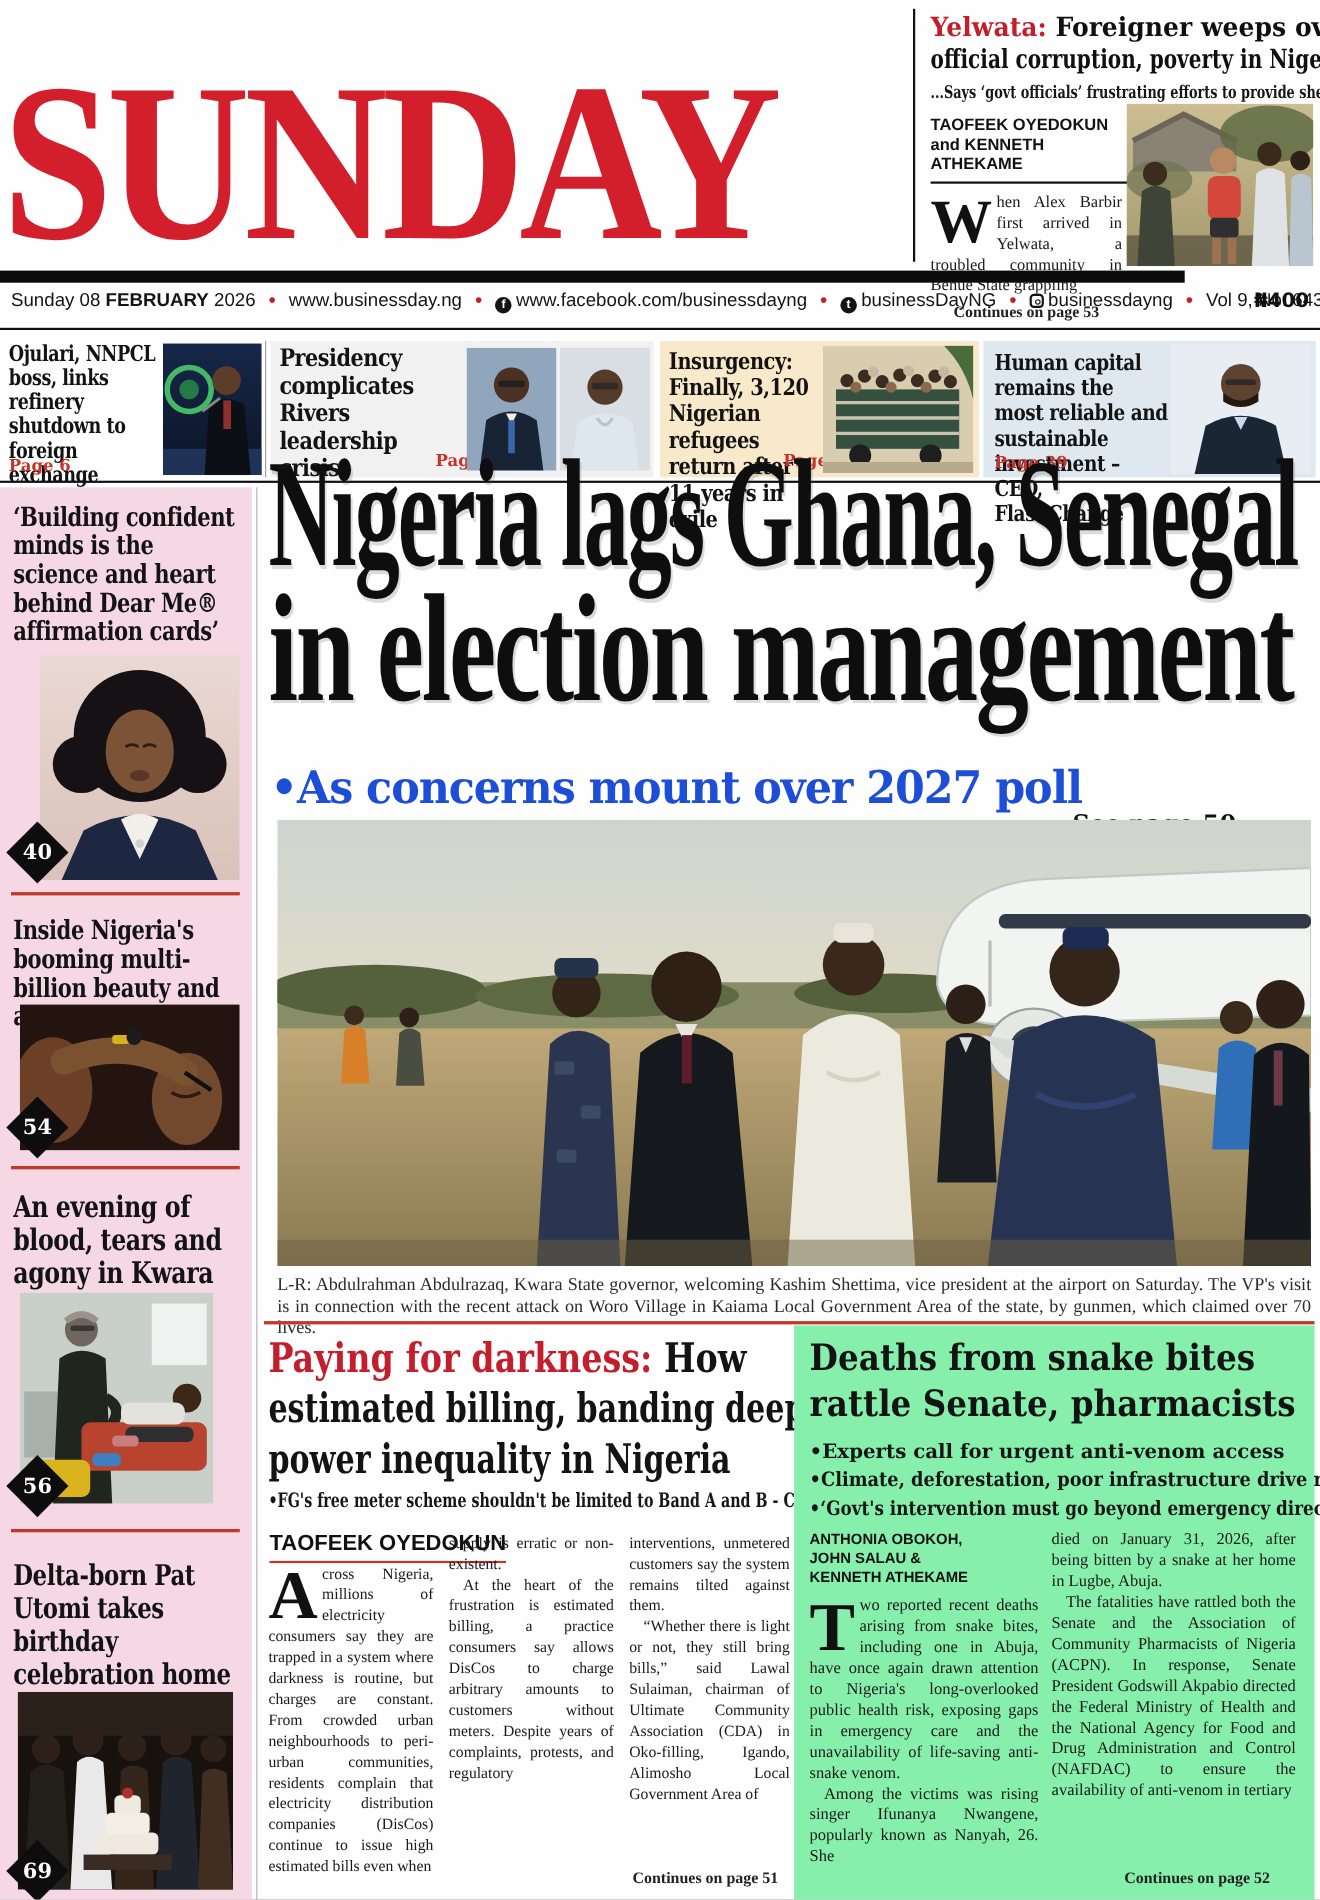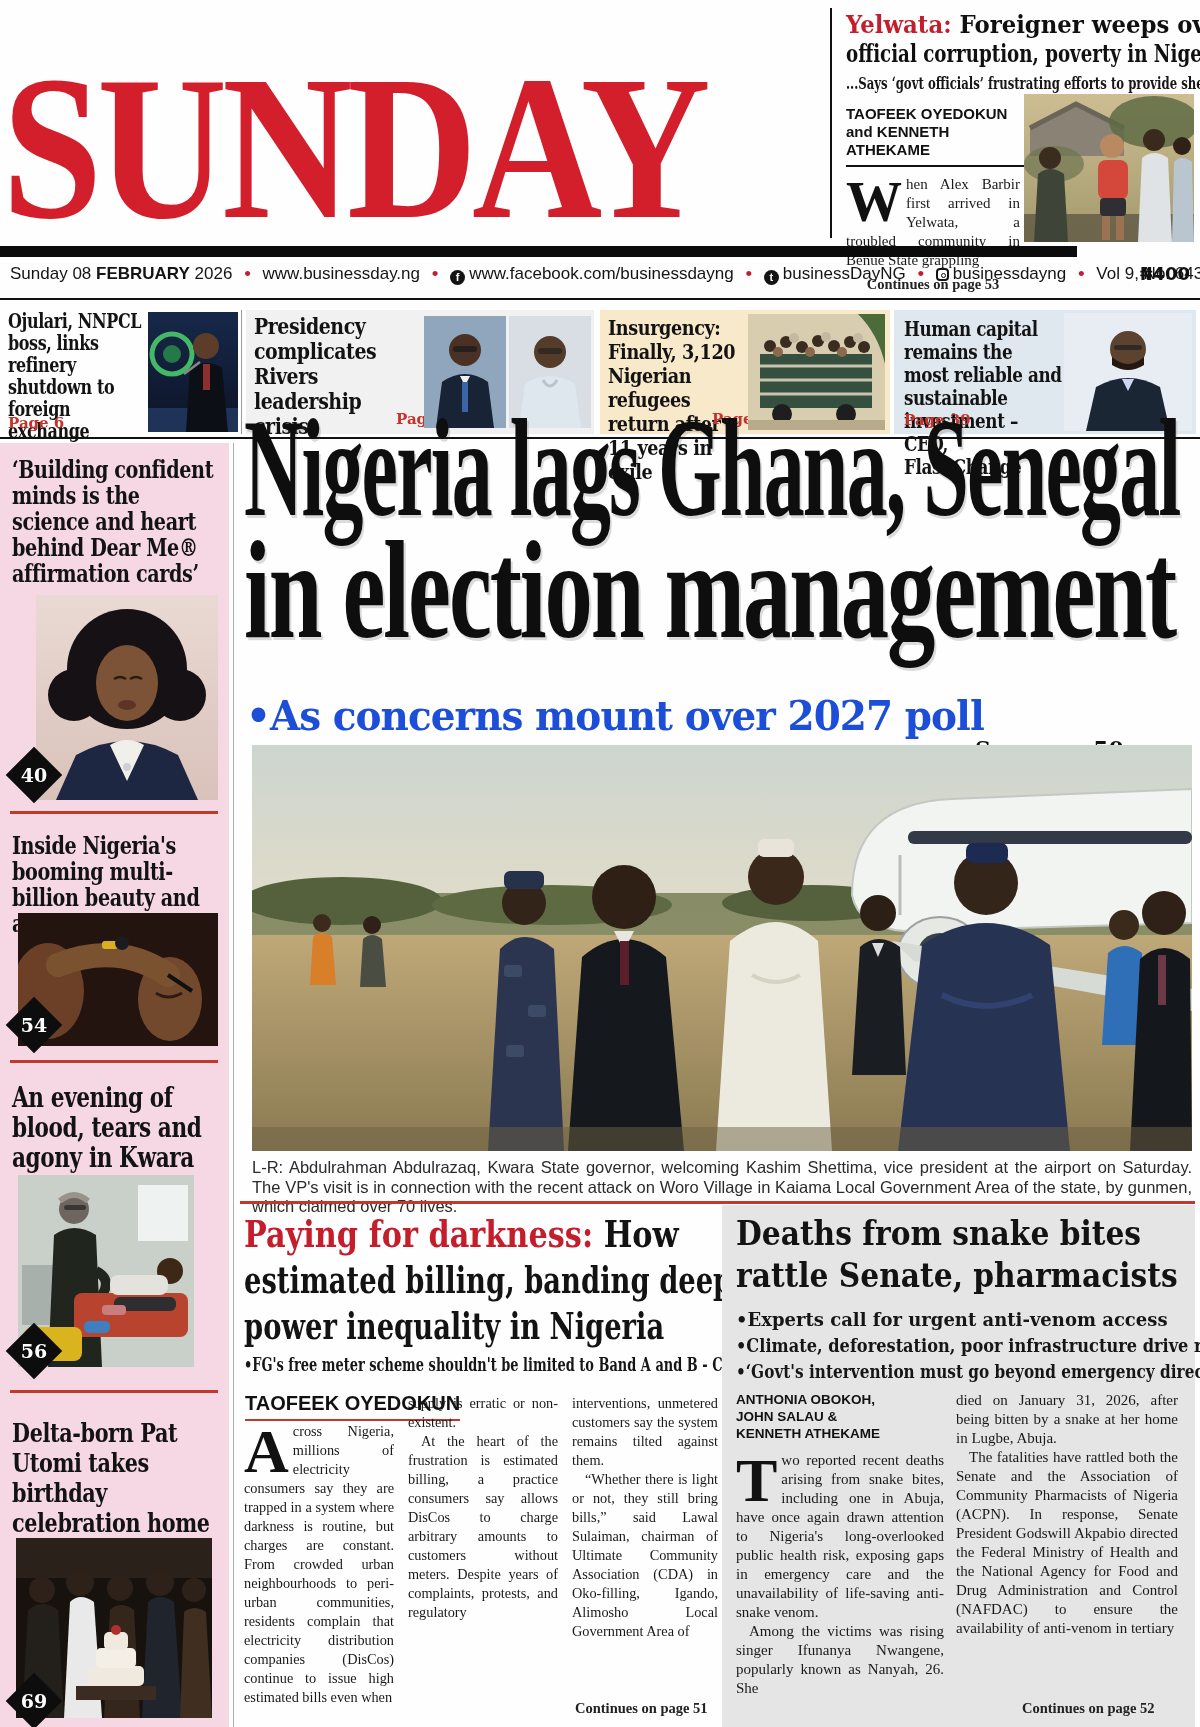--- a/index.html
+++ b/index.html
@@ -56,34 +56,34 @@
   .sb-div { position:absolute; left:10px; width:208px; height:3px; background:#c0392b; }
   .badge { position:absolute; width:40px; height:40px; background:#0d0d0d; transform:rotate(45deg); }
   .badge span { position:absolute; left:0; top:9px; width:40px; text-align:center; transform:rotate(-45deg); color:#fff; font-family:"DejaVu Serif",serif; font-weight:700; font-size:19px; }
 
   
   .vrule-main { position:absolute; left:233px; top:443px; width:1px; height:1284px; background:#b5a8ae; }
   .main-h { position:absolute; left:244px; font-family:"Liberation Serif",serif; font-weight:700; font-size:140px; line-height:1; color:#0e0e0e; letter-spacing:-3px; white-space:nowrap; transform-origin:0 0; text-shadow:3px 3px 0 rgba(60,60,60,0.18); }
   .main-sub { position:absolute; left:246px; top:692px; font-family:"DejaVu Serif",serif; font-weight:700; font-size:41px; color:#1d4ed8; letter-spacing:-1px; }
   .see-page { position:absolute; left:975px; top:736px; font-family:"DejaVu Serif",serif; font-weight:700; font-size:22px; color:#111; }
   .main-photo { position:absolute; left:252px; top:745px; width:940px; height:406px; overflow:hidden; }
-  .caption { position:absolute; left:252px; top:1158px; width:940px; font-family:Liberation Sans, sans-serif; font-size:16.5px; line-height:19.5px; color:#2b2b2b; text-align:justify; }
+  .caption { position:absolute; left:252px; top:1158px; width:940px; font-family:Liberation Serif, serif; font-size:16.5px; line-height:19.5px; color:#2b2b2b; text-align:justify; }
   .rule-red-main { position:absolute; left:240px; top:1201px; width:955px; height:3px; background:#c0392b; }
 
   
   .pw-h { position:absolute; left:244px; font-family:"DejaVu Serif",serif; font-weight:700; font-size:37px; line-height:1; color:#131313; white-space:nowrap; transform-origin:0 0; }
   .pw-kicker { color:#c41e2d; }
   .pw-bullet { position:absolute; left:244px; top:1354px; font-family:"DejaVu Serif",serif; font-weight:700; font-size:18px; color:#161616; white-space:nowrap; transform-origin:0 0; transform:scaleX(0.72); }
   .pw-byline { position:absolute; left:245px; top:1392px; font-family:"Liberation Sans",sans-serif; font-weight:700; font-size:20px; color:#111; border-bottom:2.5px solid #c0392b; padding-bottom:4px; }
   .bodycol { position:absolute; font-size:14.3px; line-height:19px; text-align:justify; color:#191919; overflow:hidden; }
   .bodycol p.ind { text-indent:13px; }
   .cont-line { position:absolute; font-weight:700; font-size:14.5px; color:#222; font-family:"Liberation Serif",serif; }
 
   
-  .snake { position:absolute; left:722px; top:1205px; width:473px; height:522px; background:#e5e5e5; }
+  .snake { position:absolute; left:722px; top:1205px; width:473px; height:522px; background:#86efac; }
   .sn-h { position:absolute; left:14px; font-family:"DejaVu Serif",serif; font-weight:700; font-size:33px; line-height:1; color:#131313; white-space:nowrap; transform-origin:0 0; transform:scaleX(0.9); }
   .sn-b { position:absolute; left:14px; font-family:"DejaVu Serif",serif; font-weight:700; font-size:18px; color:#161616; white-space:nowrap; transform-origin:0 0; }
   .sn-byline { position:absolute; left:14px; top:186px; font-family:"Liberation Sans",sans-serif; font-weight:700; font-size:13.5px; line-height:17px; color:#111; }
 </style>
 </head>
 <body>
 
 <div class="page">
 
   <div class="sunday">SUNDAY</div>

